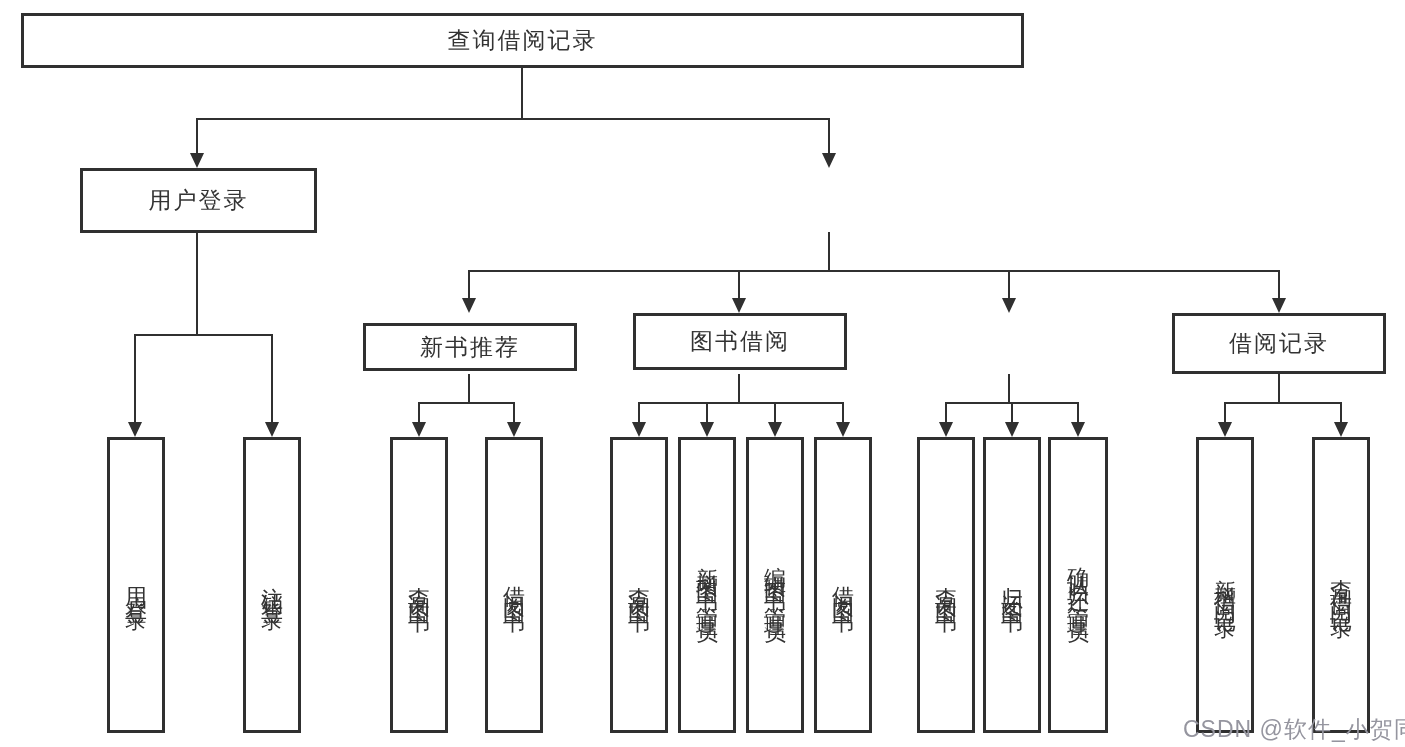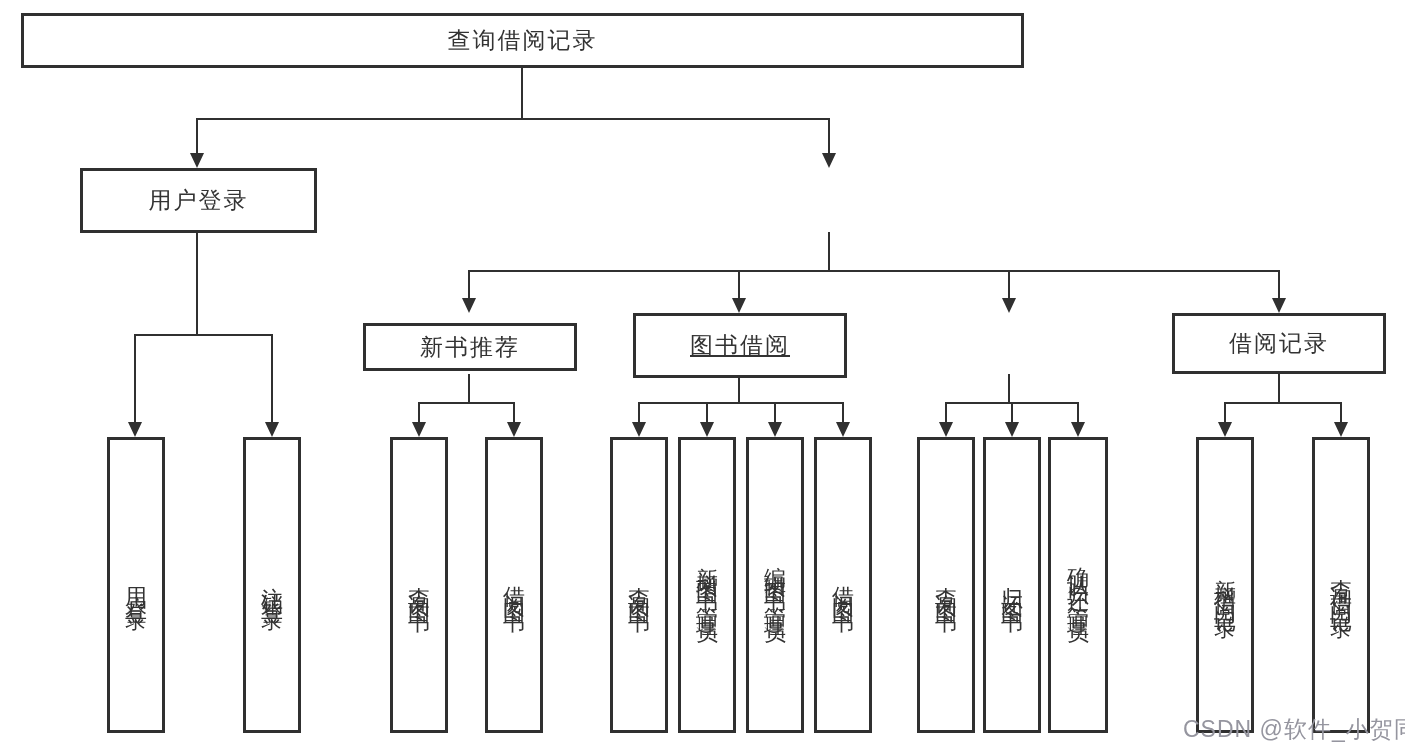--- a/index.html
+++ b/index.html
@@ -79,21 +79,21 @@
 
 <div id="canvas">
 
   <div class="box" style="left:21px;top:13px;width:1003px;height:55px;">查询借阅记录</div>
 
   <div class="box" style="left:80px;top:168px;width:237px;height:65px;">用户登录</div>
 
 
   <div class="box" style="left:363px;top:313px;width:214px;height:48px;margin-top:10px;">新书推荐</div>
 
-  <div class="box" style="left:633px;top:313px;width:214px;height:65px;text-decoration:underline;">图书借阅</div>
+  <div class="box" style="left:633px;top:313px;width:214px;height:57px;">图书借阅</div>
 
 
   <div class="box" style="left:1172px;top:313px;width:214px;height:61px;">借阅记录</div>
 
   <div class="box leaf" style="left:107px;top:437px;width:58px;height:296px;">
     <span class="vtext">用户登录</span>
   </div>
 
   <div class="box leaf" style="left:243px;top:437px;width:58px;height:296px;">
     <span class="vtext">注销登录</span>

